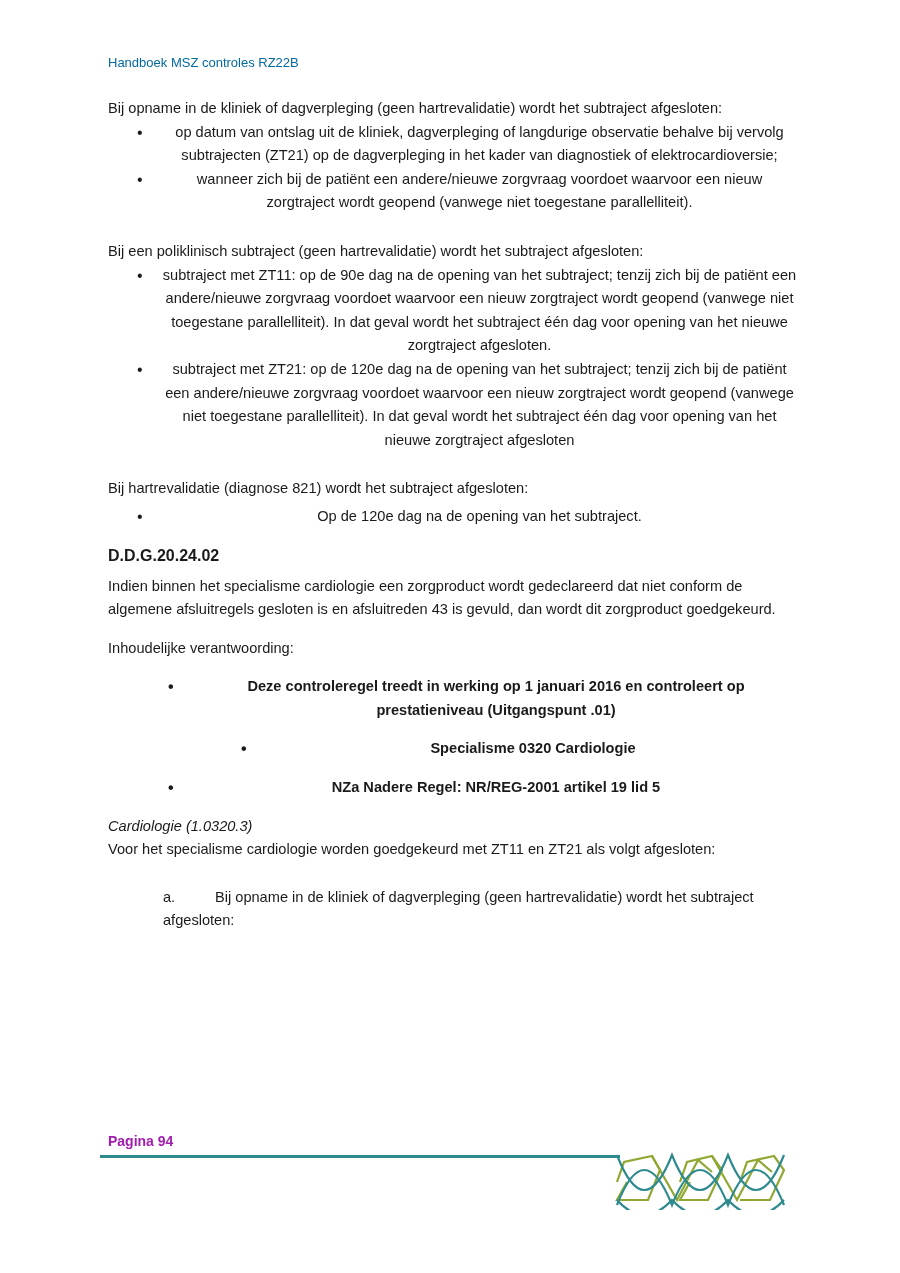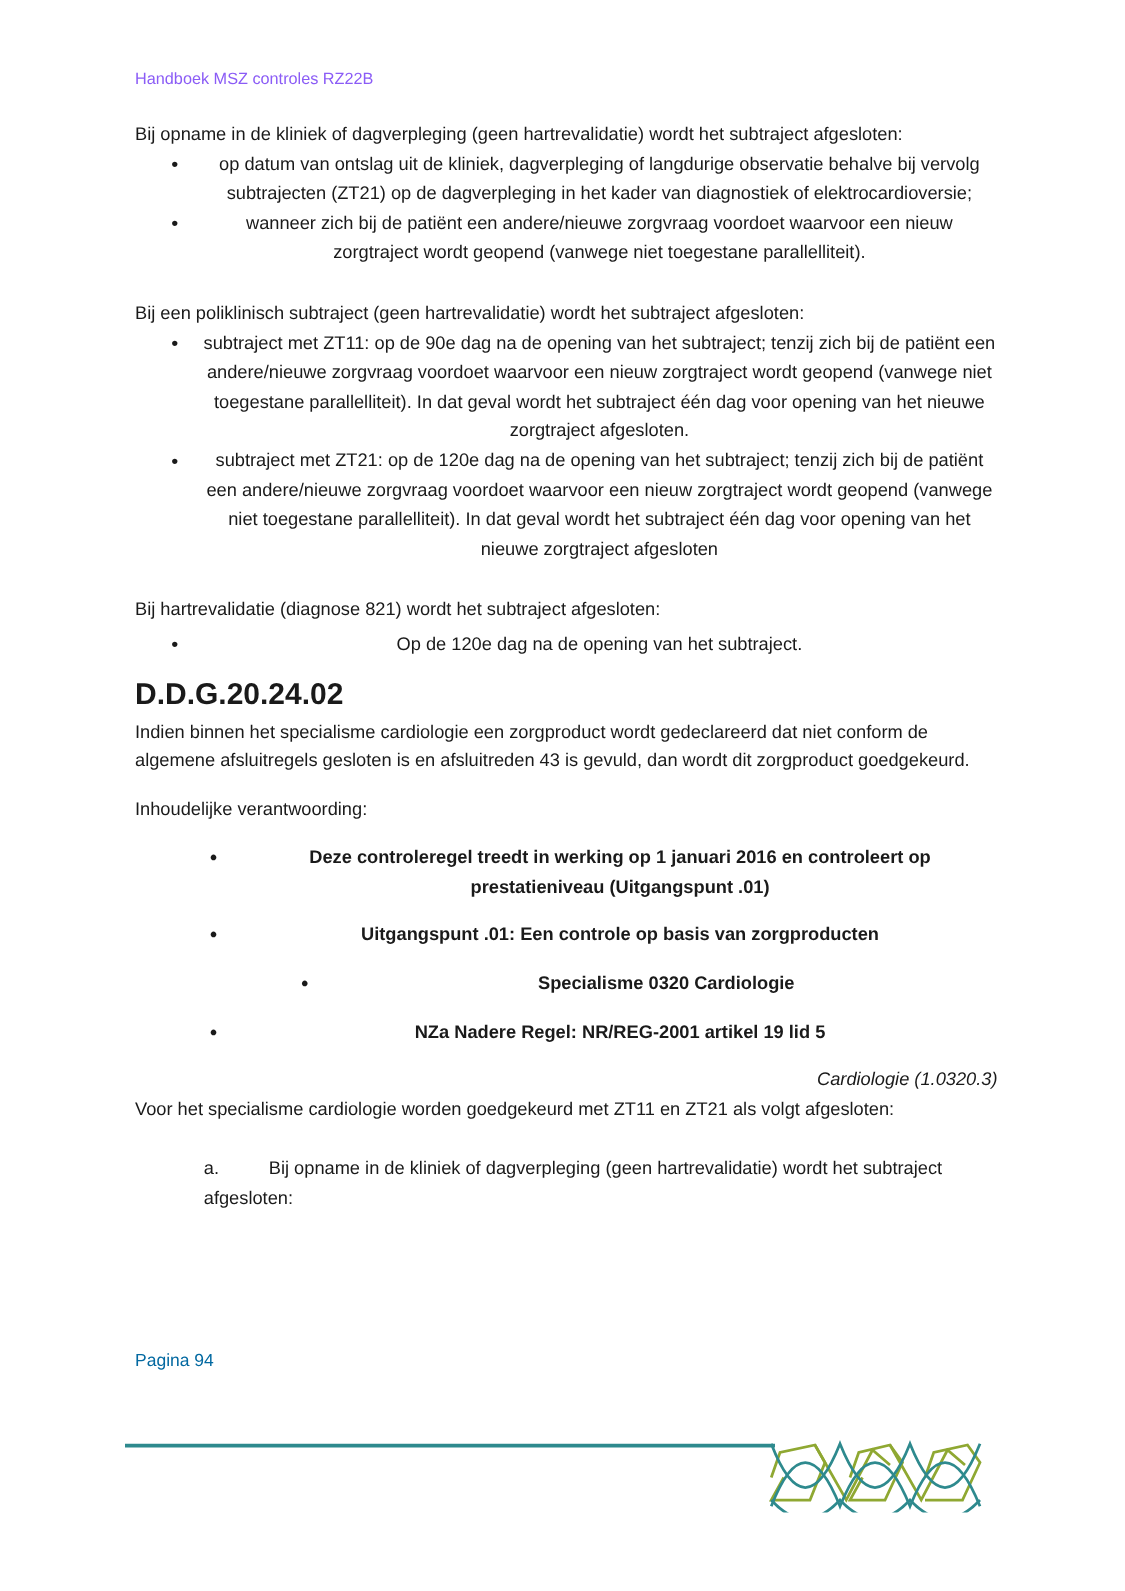--- a/index.html
+++ b/index.html
@@ -1,35 +1,35 @@
 <!DOCTYPE html>
 <html><head>
 <meta charset="utf-8">
 <style>
   html, body { margin: 0; padding: 0; background: #ffffff; }
   body { width: 900px; height: 1273px; position: relative; overflow: hidden;
          font-family: "Liberation Sans", sans-serif; color: #1a1a1a; }
   .page { position: absolute; left: 0; top: 0; width: 900px; height: 1273px; }
-  .header { position: absolute; left: 108px; top: 55px; font-size: 13px; color: #8b5cf6; }
+  .header { position: absolute; left: 108px; top: 55px; font-size: 13px; color: #0369a1; }
   .body { position: absolute; left: 108px; top: 97px; width: 690px; font-size: 14.6px; line-height: 23.6px; }
   p { margin: 0; }
   ul { margin: 0; padding: 0; list-style: none; text-align: center; }
   .b1 li { position: relative; padding-left: 53px; }
   .b1 li::before { content: "\2022"; position: absolute; left: 29px; top: 0; font-size: 16px; }
   .gap1 { height: 25px; }
-  h2 { margin: 0; font-size: 24px; font-weight: bold; line-height: 26px; }
+  h2 { margin: 0; font-size: 16px; font-weight: bold; line-height: 26px; }
   .b2 li { position: relative; padding-left: 86px; margin-top: 15px; }
   .b2 li::before { content: "\2022"; position: absolute; left: 60px; top: 0; font-size: 16px; }
   .b2 li.sub { padding-left: 160px; }
   .b2 li.sub::before { left: 133px; }
-  .ital { font-style: italic; margin-top: 15px; text-align: right; }
+  .ital { font-style: italic; margin-top: 15px; }
   .alpha { position: relative; padding-left: 55px; margin-top: 24px; }
   .alpha .lbl { position: absolute; left: 55px; }
   .alpha .txt { display: block; text-indent: 52px; }
-  .footer-text { position: absolute; left: 108px; top: 1080px; font-size: 14px; color: #0369a1; }
+  .footer-text { position: absolute; left: 108px; top: 1133px; font-size: 14px; color: #a21caf; font-weight: bold; }
   .footer-line { position: absolute; left: 100px; top: 1155px; width: 520px; height: 3px; background: #2e8a8e; }
   .ornament { position: absolute; left: 612px; top: 1150px; }
 </style>
 </head>
 <body>
 
 <div class="page">
   <div class="header">Handboek MSZ controles RZ22B</div>
 
   <div class="body">
@@ -48,21 +48,20 @@
     <p>Bij hartrevalidatie (diagnose 821) wordt het subtraject afgesloten:</p>
     <ul class="b1" style="margin-top:4px;">
       <li>Op de 120e dag na de opening van het subtraject.</li>
     </ul>
     <div style="height:14px;"></div>
     <h2>D.D.G.20.24.02</h2>
     <p style="margin-top:6px;">Indien binnen het specialisme cardiologie een zorgproduct wordt gedeclareerd dat niet conform de algemene afsluitregels gesloten is en afsluitreden 43 is gevuld, dan wordt dit zorgproduct goedgekeurd.</p>
     <p style="margin-top:15px;">Inhoudelijke verantwoording:</p>
     <ul class="b2" style="margin-top:6px;font-weight:bold;">
       <li>Deze controleregel treedt in werking op 1 januari 2016 en controleert op prestatieniveau (Uitgangspunt .01)</li>
-      <li>Uitgangspunt .01: Een controle op basis van zorgproducten</li>
       <li class="sub">Specialisme 0320 Cardiologie</li>
       <li>NZa Nadere Regel: NR/REG-2001  artikel 19 lid 5</li>
     </ul>
     <p class="ital">Cardiologie (1.0320.3)</p>
     <p>Voor het specialisme cardiologie worden goedgekeurd met ZT11 en ZT21 als volgt afgesloten:</p>
     <div class="alpha">
       <span class="lbl">a.</span>
       <span class="txt">Bij opname in de kliniek of dagverpleging (geen hartrevalidatie) wordt het subtraject afgesloten:</span>
     </div>
   </div>

